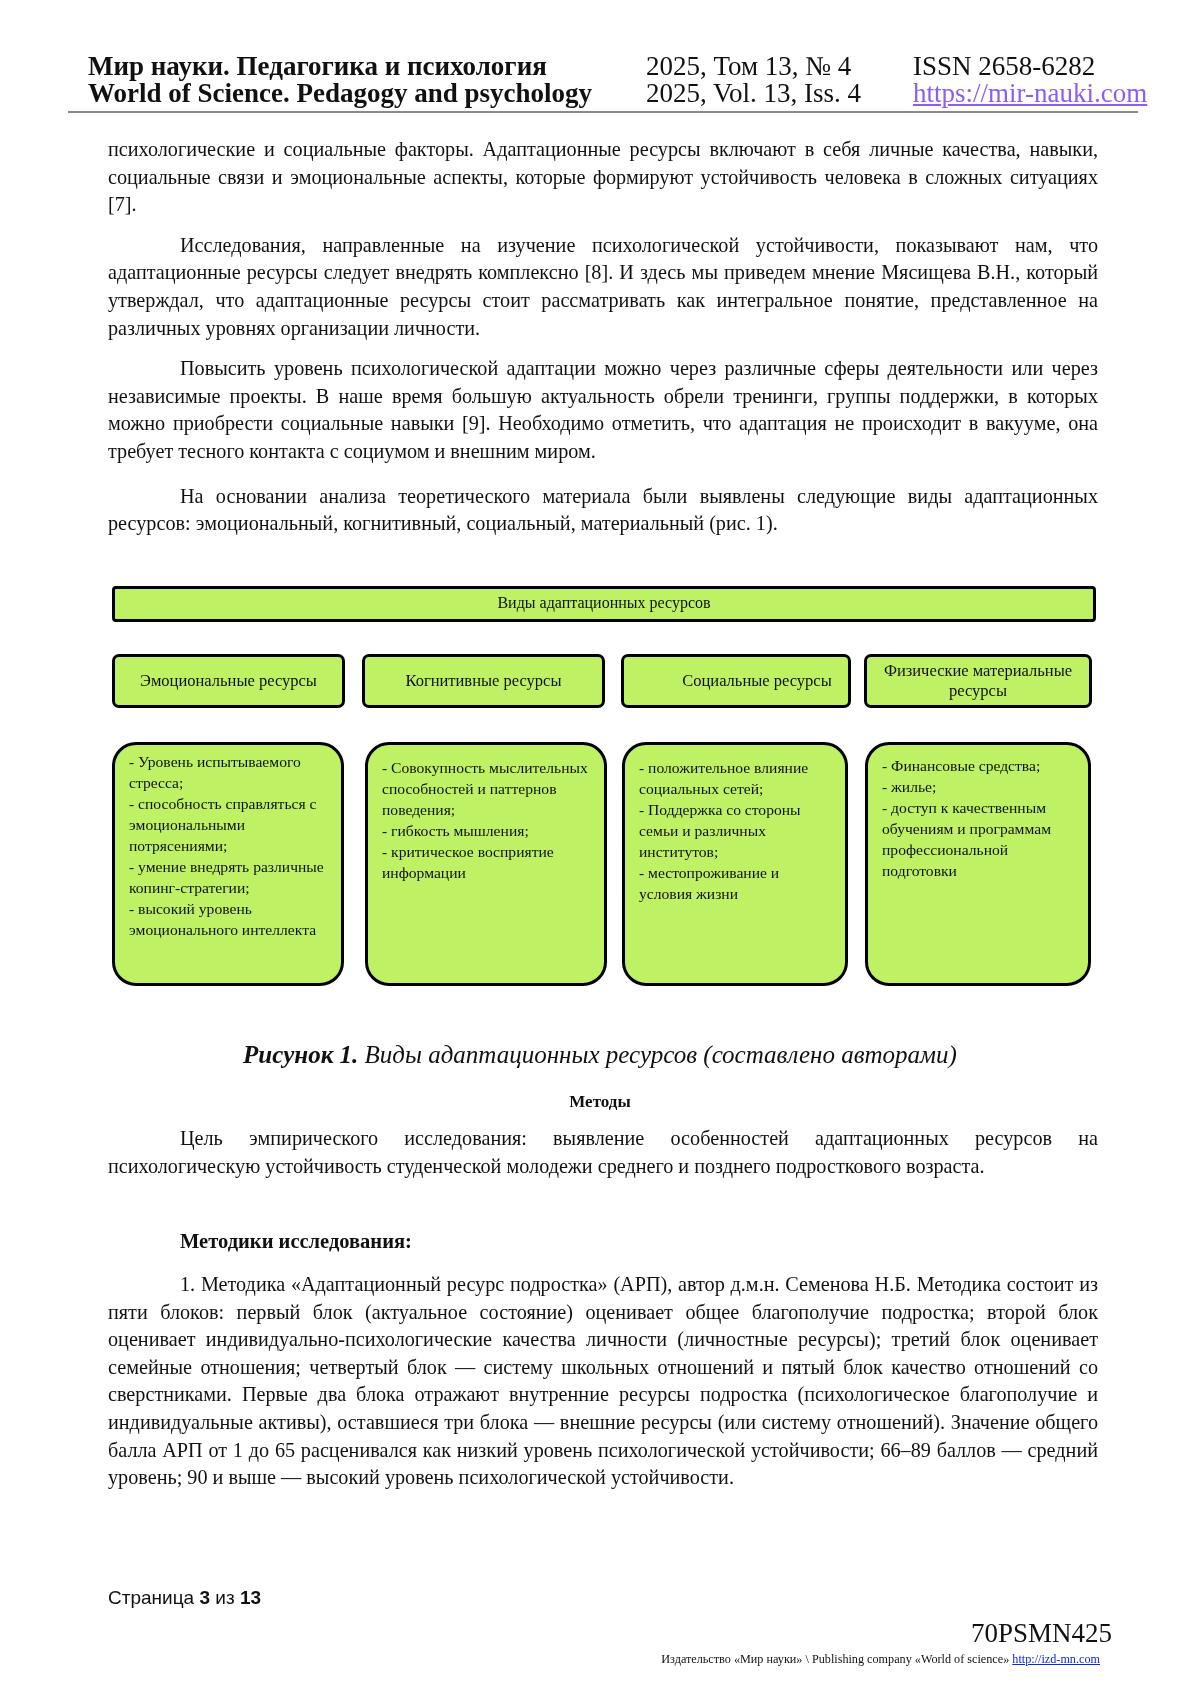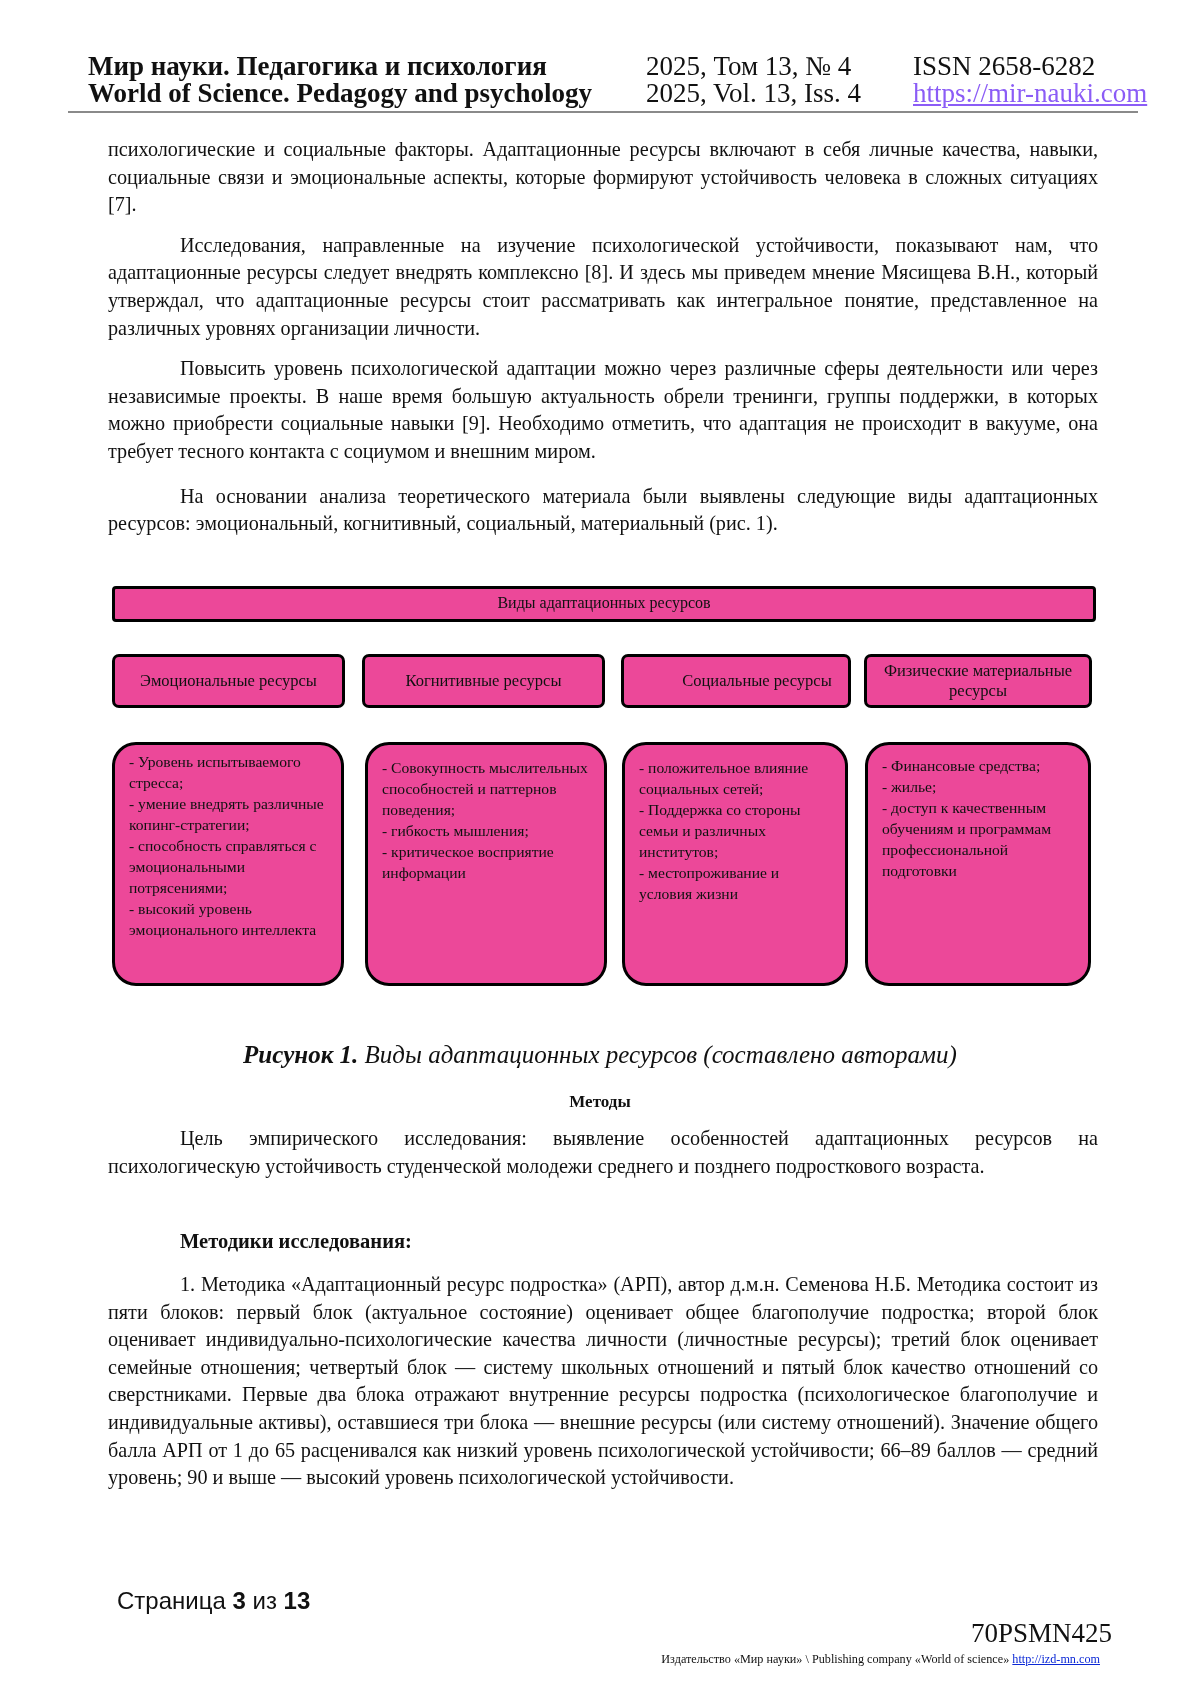--- a/index.html
+++ b/index.html
@@ -18,41 +18,41 @@
   .hdr-line { position: absolute; left: 68px; top: 111px; width: 1070px; height: 0;
               border-top: 2px solid #8a8a8a; }
 
   
   .body { position: absolute; left: 108px; width: 990px; font-size: 20.2px; line-height: 27.6px;
           text-align: justify; }
   .body p { margin: 0; }
   .indent { text-indent: 72px; }
 
   
-  .dia-box { position: absolute; border: 3px solid #000; background: #ec4899; box-sizing: border-box; }
+  .dia-box { position: absolute; border: 3px solid #000; background: #bef264; box-sizing: border-box; }
   .dia-top { left: 112px; top: 586px; width: 984px; height: 36px; border-radius: 4px;
              font-size: 16px; text-align: center; line-height: 28px; }
   .dia-cat { top: 654px; height: 54px; border-radius: 7px; font-size: 16.5px; text-align: center;
              display: flex; align-items: center; justify-content: center; line-height: 20px; padding: 0 6px; }
   .dia-detail { top: 742px; height: 244px; border-radius: 24px; font-size: 15.6px; line-height: 21px;
                 padding: 6px 10px 0 14px; }
   .dia-detail ul { list-style: none; margin: 0; padding: 0; }
   .dia-detail li { margin: 0; }
 
   .caption { position: absolute; left: 100px; top: 1015px; width: 1000px; text-align: center;
              font-size: 25px; font-style: italic; margin-top: 26px; }
   .caption b { font-weight: bold; }
 
   .section-title { position: absolute; left: 100px; top: 1092px; width: 1000px; text-align: center;
                    font-size: 17px; font-weight: bold; }
   .sub-title { position: absolute; left: 180px; top: 1230px; font-size: 20.5px; font-weight: bold; }
 
   
   .page-num { position: absolute; left: 108px; top: 1587px; font-family: "Liberation Sans", "DejaVu Sans", sans-serif;
-              font-size: 24px; margin-left: 9px; }
+              font-size: 19px; }
   .page-num b { font-weight: bold; }
   .code { position: absolute; right: 88px; top: 1618px; font-size: 27px; }
   .publisher { position: absolute; right: 100px; top: 1652px; font-size: 12.2px; white-space: nowrap; }
   .publisher a { color: #0b28d6; text-decoration: underline; }
 </style>
 </head>
 <body>
 
 <div class="hdr">
   <div class="hdr-row hdr-title hdr-r1">Мир науки. Педагогика и психология</div>
@@ -83,22 +83,22 @@
   <div class="dia-box dia-cat" style="left:621px;width:230px;padding-left:48px;">
     <span>Социальные ресурсы</span>
   </div>
   <div class="dia-box dia-cat" style="left:864px;width:228px;">
     <span>Физические материальные ресурсы</span>
   </div>
 
   <div class="dia-box dia-detail" style="left:112px;width:232px;">
     <ul>
       <li>- Уровень испытываемого стресса;</li>
+      <li>- способность справляться с эмоциональными потрясениями;</li>
       <li>- умение внедрять различные копинг-стратегии;</li>
-      <li>- способность справляться с эмоциональными потрясениями;</li>
       <li>- высокий уровень эмоционального интеллекта</li>
     </ul>
   </div>
   <div class="dia-box dia-detail" style="left:365px;width:242px;padding-top:12px;">
     <ul>
       <li>- Совокупность мыслительных способностей и паттернов поведения;</li>
       <li>- гибкость мышления;</li>
       <li>- критическое восприятие информации</li>
     </ul>
   </div>

